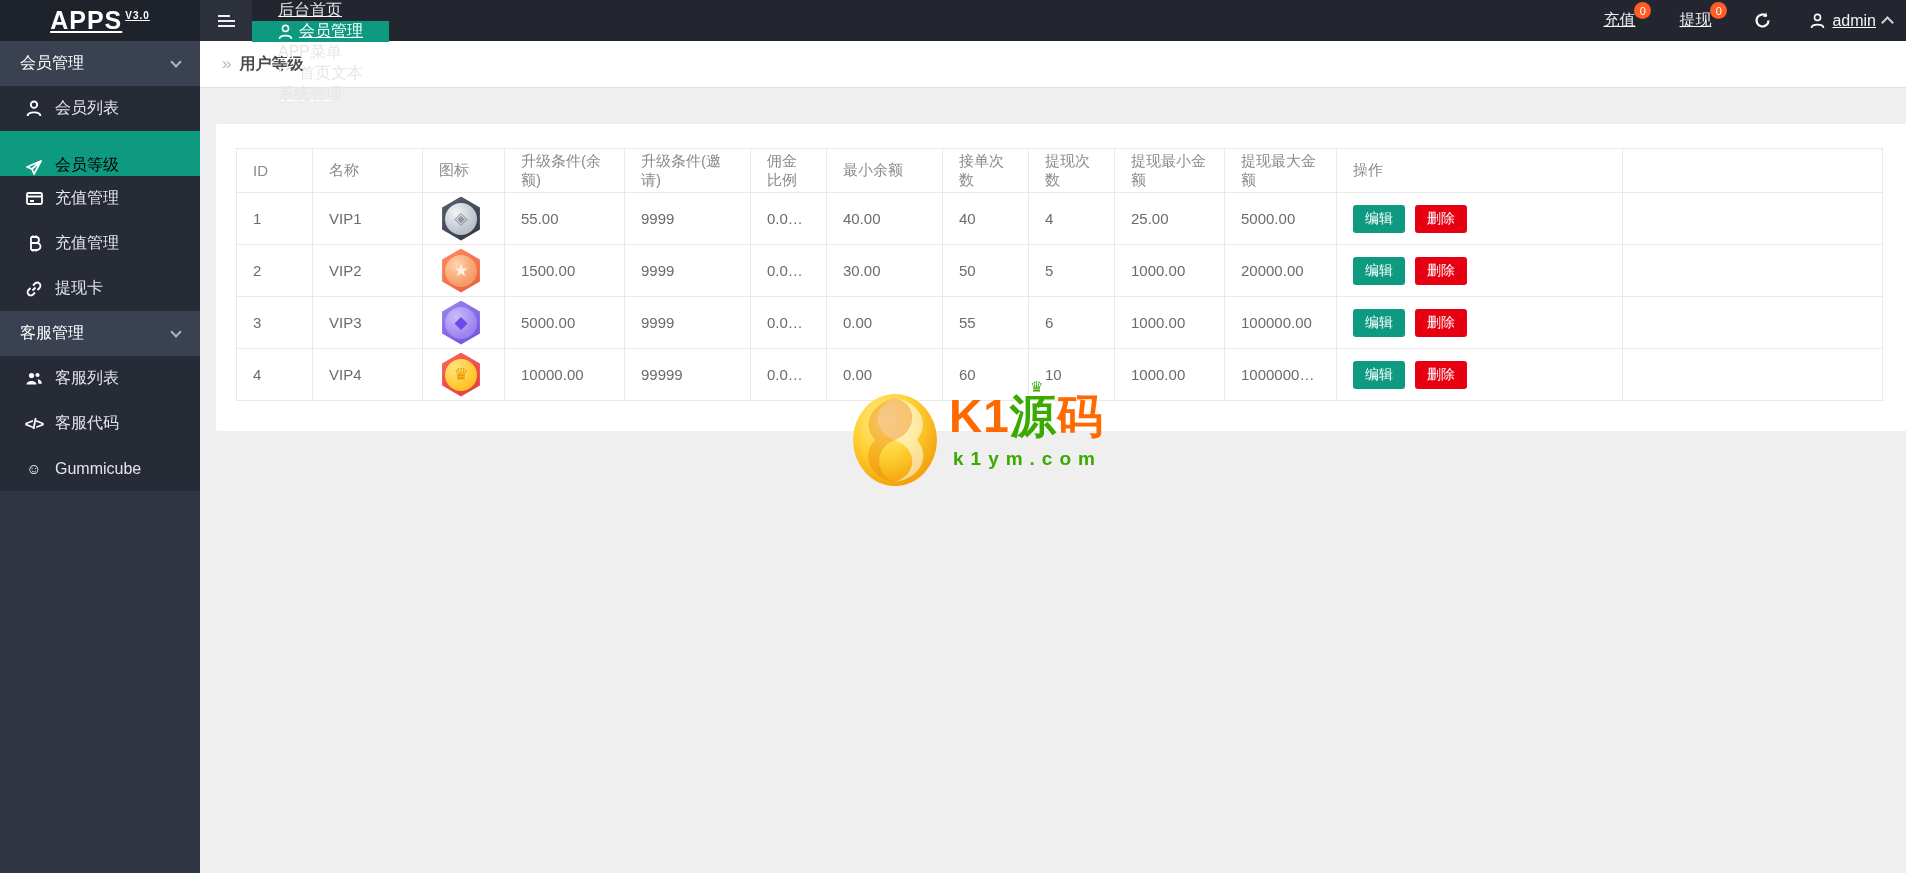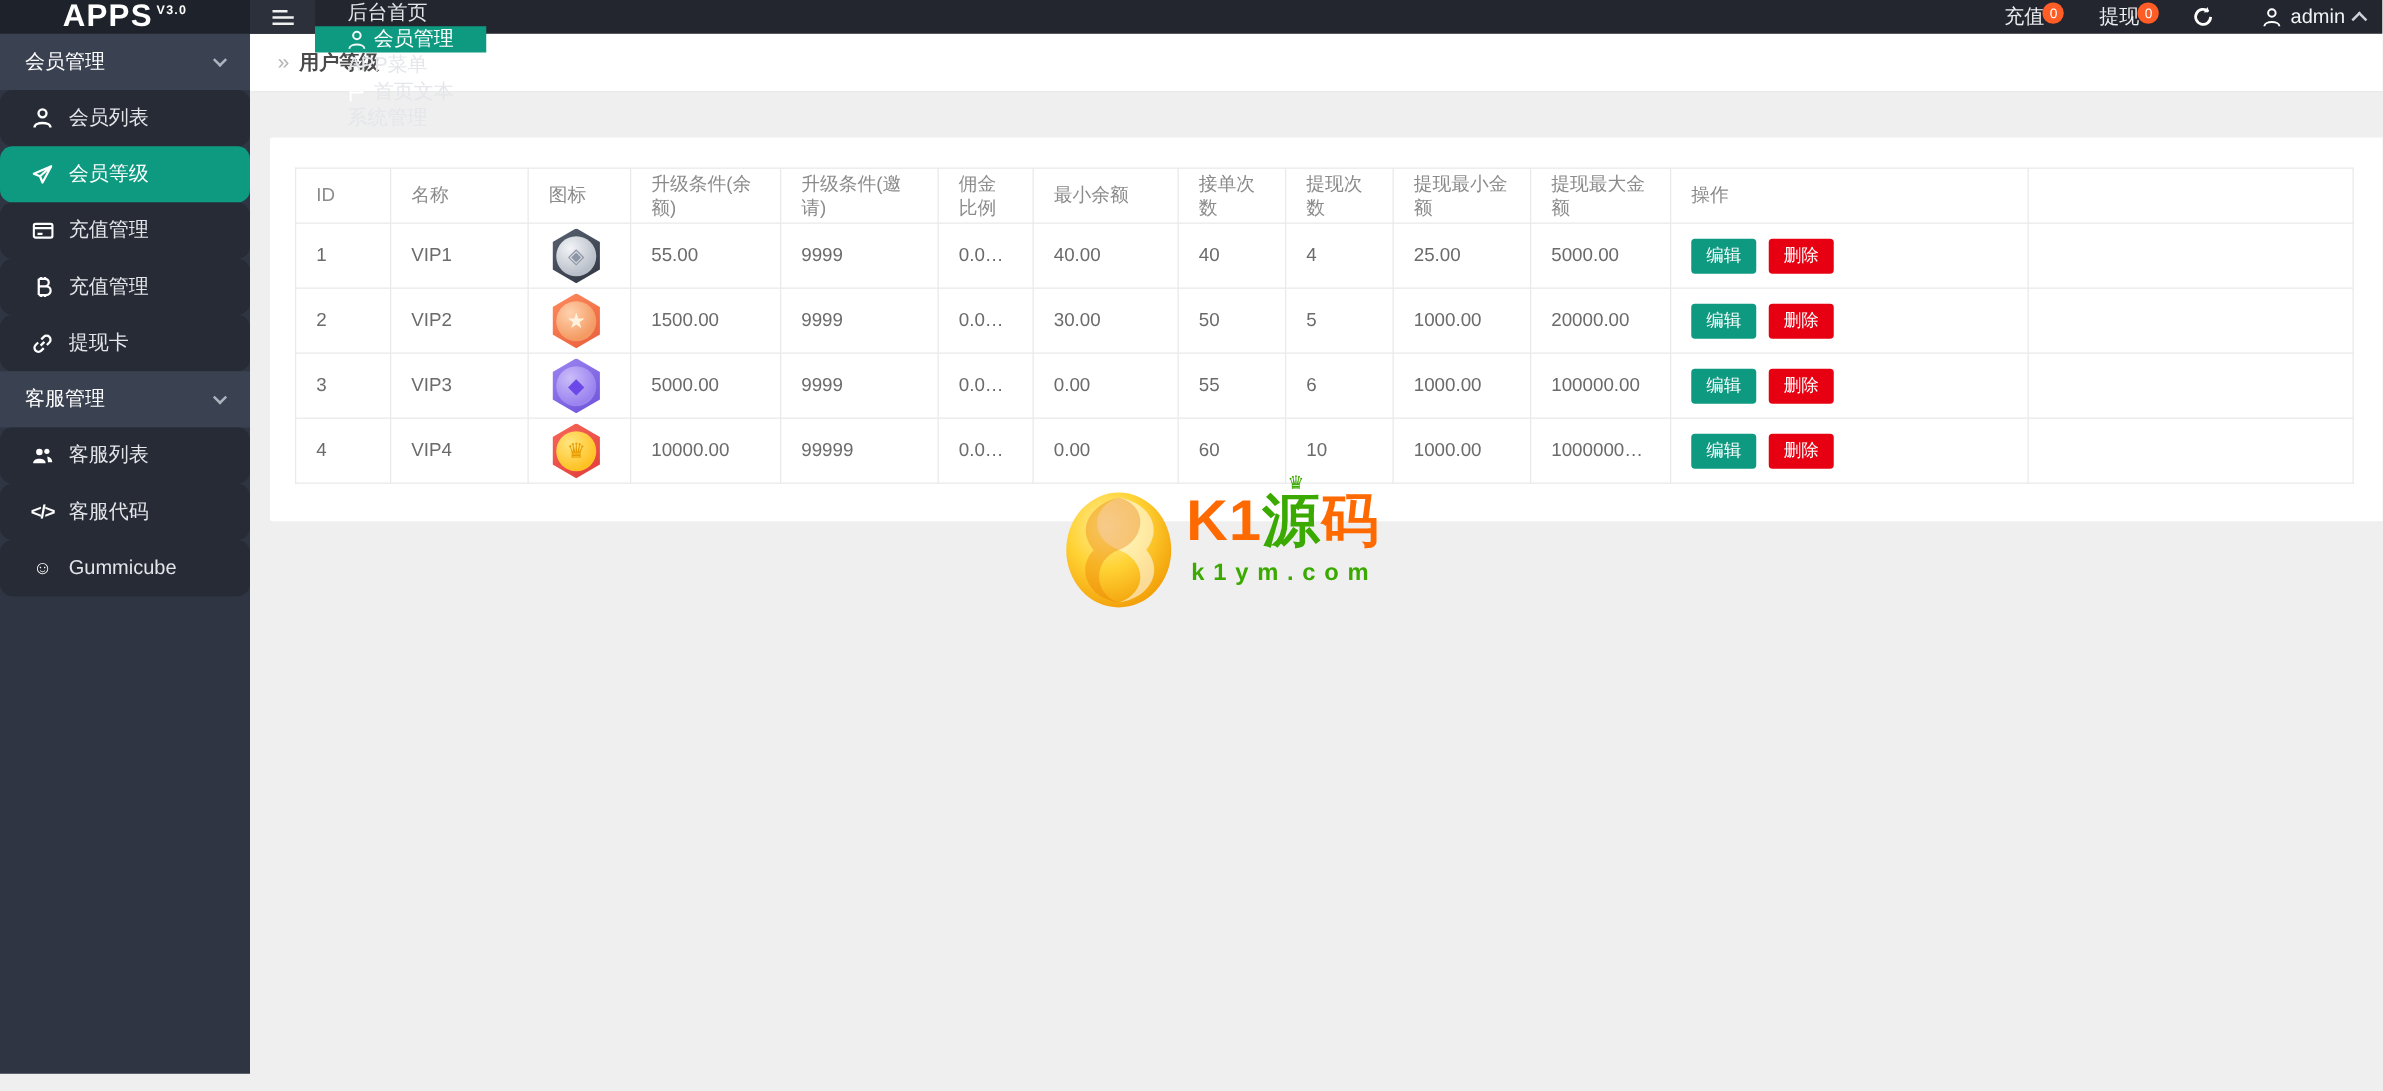--- a/index.html
+++ b/index.html
@@ -1,20 +1,20 @@
 <!DOCTYPE html>
 <html><head>
 <meta charset="utf-8">
 <style>
   * { margin:0; padding:0; box-sizing:border-box; }
   html,body { width:1906px; height:873px; overflow:hidden; font-family:"Liberation Sans","DejaVu Sans",sans-serif; background:#efefef; }
   .page { position:relative; width:1906px; height:873px; }
 
   
-  .topbar { position:relative; display:flex; align-items:stretch; height:27px; background:#23262e; color:#fff; z-index:30; }
+  .topbar { position:relative; display:flex; align-items:stretch; height:41px; background:#23262e; color:#fff; z-index:30;text-decoration:underline; }
   .logo { width:200px; background:#1e222a; display:flex; align-items:center; justify-content:center; font-size:25px; font-weight:bold; letter-spacing:1px; color:#fff; }
   .logo sup { font-size:10px; font-weight:bold; margin-left:3px; margin-top:-10px; }
   .hamburger { width:52px; display:flex; flex-direction:column; justify-content:center; align-items:center; gap:3px; cursor:pointer; background:#2b303b; }
   .hamburger i { display:block; width:17px; height:2px; background:#f0f0f0; }
   .hamburger i:first-child { width:12px; align-self:flex-start; margin-left:18px; }
   .topnav { display:flex; align-items:stretch;flex-direction:column; }
   .topnav-item { display:flex; align-items:center; gap:6px; padding:0 26px; font-size:16px; color:#e4e6ea; cursor:pointer; }
   .topnav-item.active { background:#0e9a80; color:#fff; }
   .topnav-item svg, .topnav-item .glyph { opacity:.95; }
   .topbar-right { margin-left:auto; display:flex; align-items:stretch; }
@@ -24,22 +24,22 @@
   .user-menu { display:flex; align-items:center; gap:7px; padding:0 14px 0 18px; font-size:16px; cursor:pointer; color:#f2f3f5; }
   .chev { width:9px; height:9px; border-left:2px solid #cfd2d8; border-top:2px solid #cfd2d8; transform:rotate(45deg); margin-top:4px; }
 
   
   .layout { display:flex; height:832px; }
 
   
   .sidebar { width:200px; background:#2f3542; flex-shrink:0; }
   .side-group { height:45px; display:flex; align-items:center; justify-content:space-between; padding:0 20px; background:#3a4150; color:#fff; font-size:16px; cursor:pointer; }
   .side-group .chev-d { width:8px; height:8px; border-left:2px solid #aeb4bf; border-bottom:2px solid #aeb4bf; transform:rotate(-45deg); margin-top:-4px; }
-  .side-item { height:45px; display:flex; align-items:center; gap:11px; padding:0 36px 0 24px; background:#262b36; color:#e3e5e9; font-size:16px; cursor:pointer;border-radius:10px; }
-  .side-item.active { background:#0e9a80; color:#ffffff; }
+  .side-item { height:45px; display:flex; align-items:center; gap:11px; padding:0 36px 0 24px; background:#262b36; color:#e3e5e9; font-size:16px; cursor:pointer; }
+  .side-item.active { background:#0e9a80; color:#000000;align-items:flex-end; }
   .side-item .sicon { width:20px; display:flex; justify-content:center; align-items:center; font-size:15px; color:#fff; }
   .side-item svg { stroke:#fff; fill:none; stroke-width:1.8; }
   .code-glyph { font-size:13px; font-weight:bold; letter-spacing:-1px; }
 
   
   .main { flex:1; display:flex; flex-direction:column; background:#efefef; }
   .breadcrumb-bar { height:47px; background:#fff; border-bottom:1px solid #e3e3e3; display:flex; align-items:center; padding:0 22px; gap:8px; }
   .bc-caret { color:#b4b4b4; font-size:17px; }
   .bc-label { color:#4a4a4a; font-size:16px; font-weight:bold; }
   .panel { margin:36px 0 0 16px; background:#fff; padding:24px 26px 30px 20px; border-radius:2px; }

